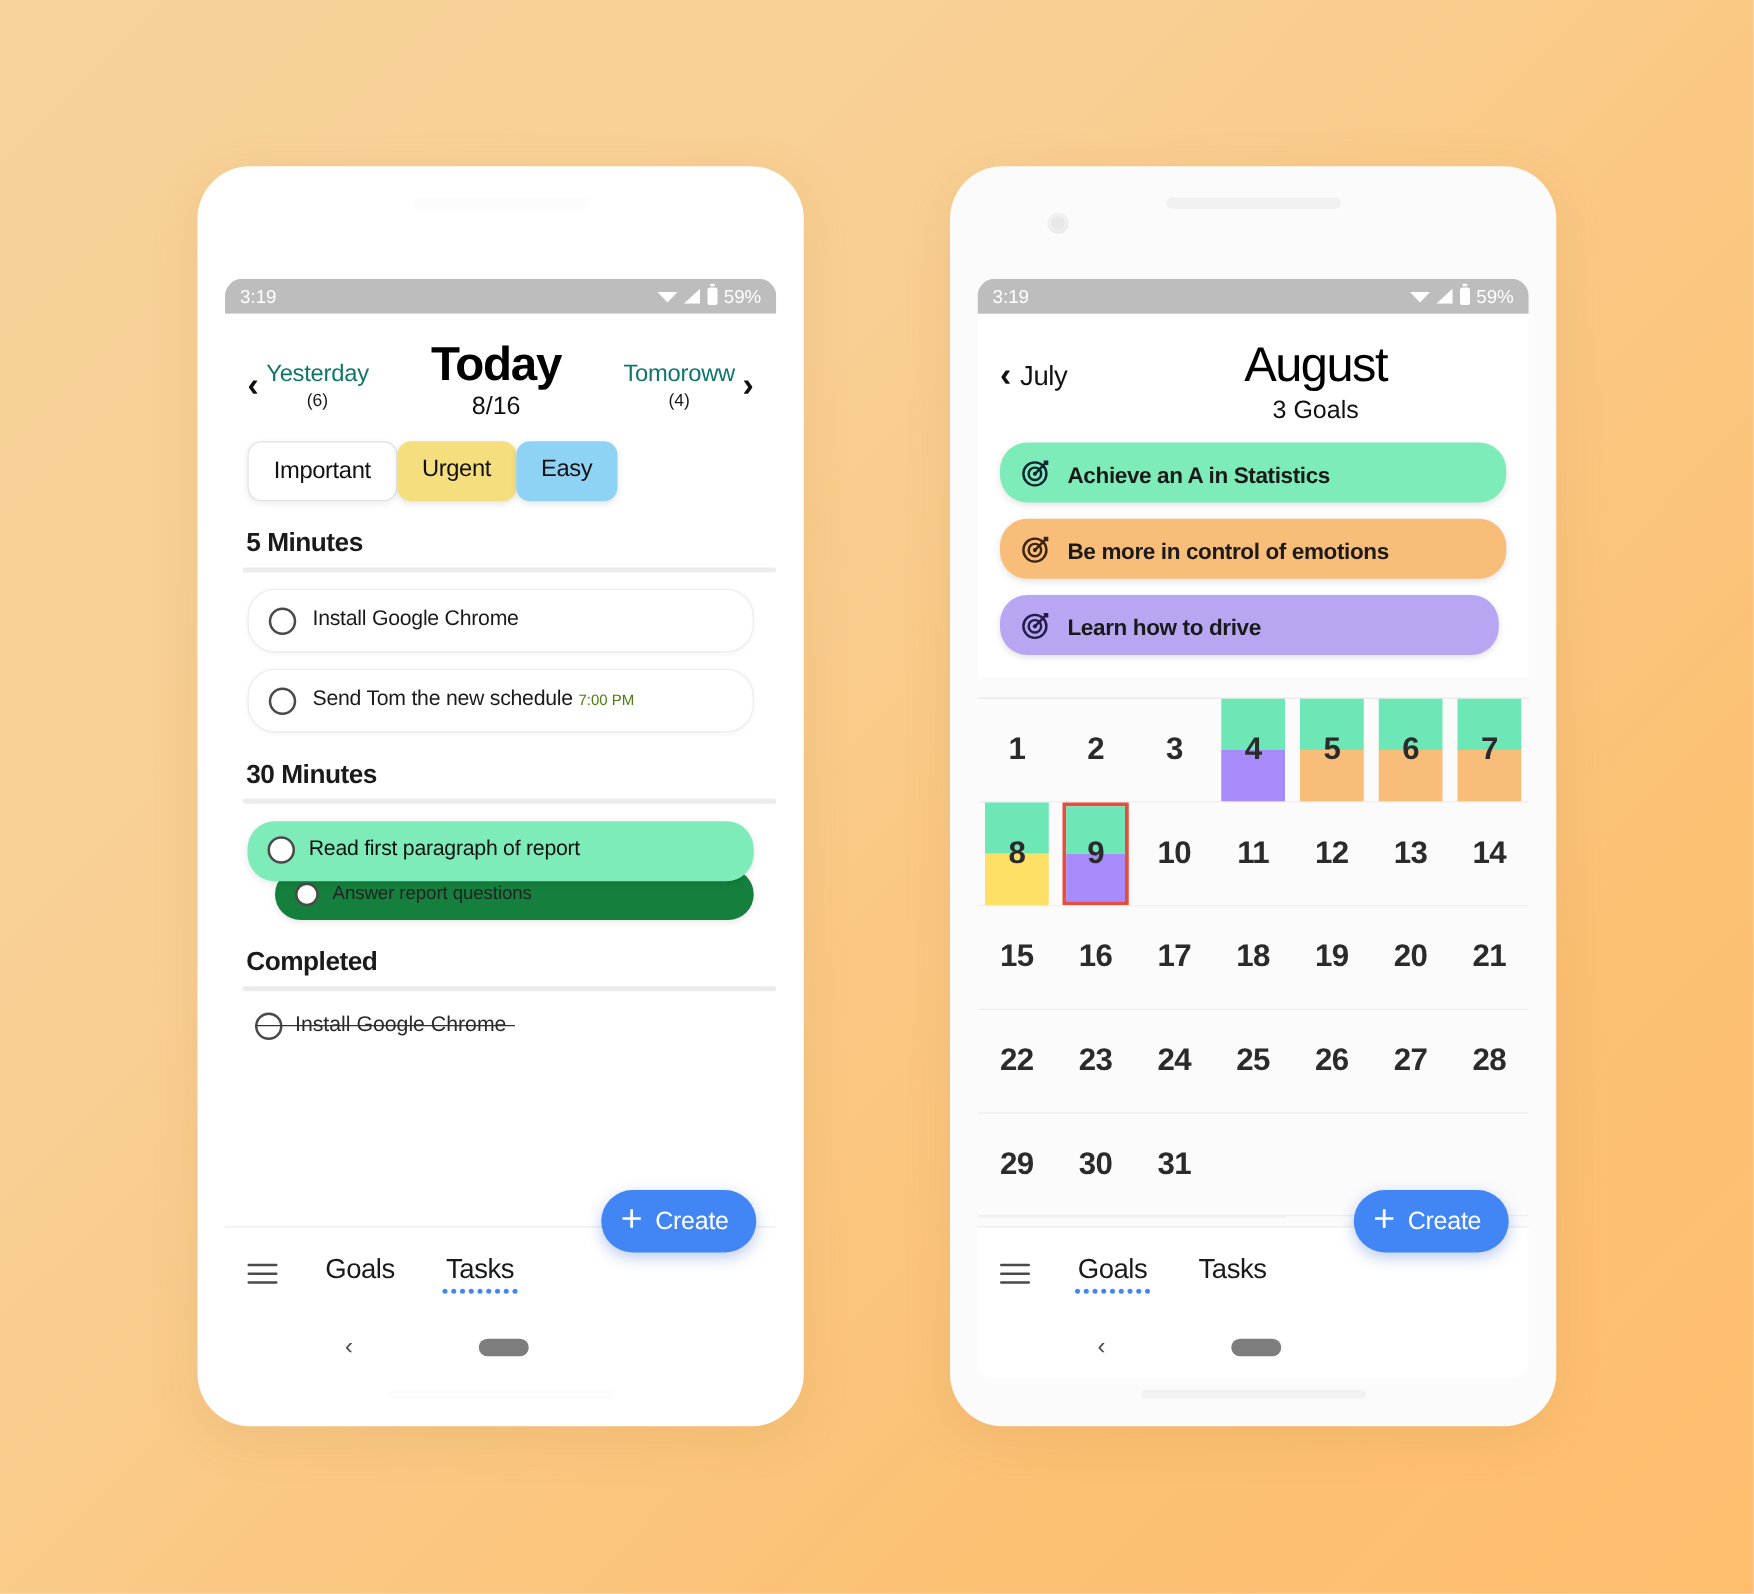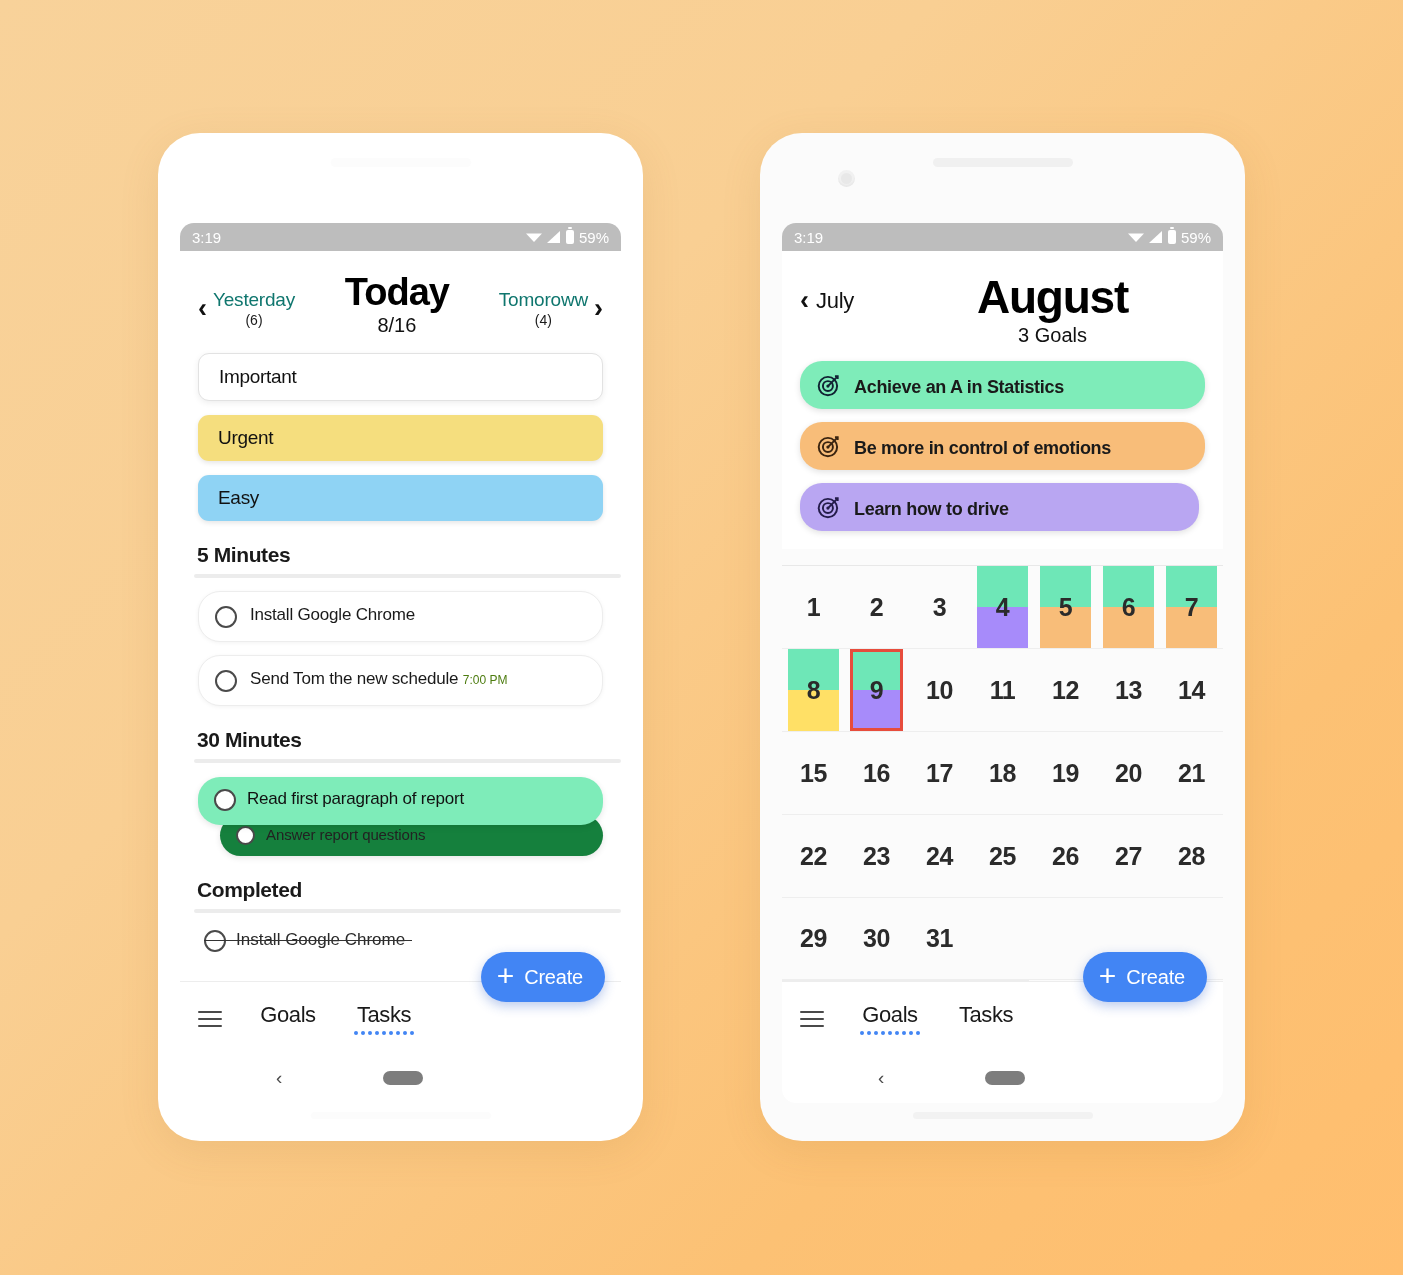--- a/index.html
+++ b/index.html
@@ -81,21 +81,21 @@
   }
   .daynav { display: flex; align-items: center; gap: 6px; padding-top: 16px; }
   .chev { font-size: 27px; font-weight: 700; color: #111; line-height: 1; }
   .daynav .lbl { display: flex; flex-direction: column; align-items: center; }
   .daynav .lbl .n { font-size: 19px; color: #0f766e; letter-spacing: -0.2px;}
   .daynav .lbl .c { font-size: 14px; color: #1a1a1a; margin-top: 1px;}
   .daytitle { display: flex; flex-direction: column; align-items: center; }
   .daytitle .t { font-size: 38px; font-weight: 700; color: #000; letter-spacing: -1px; line-height: 1.05;}
   .daytitle .d { font-size: 20px; color: #111; margin-top: 1px;}
 
-  .chips { display: flex; gap: 14px; padding: 16px 18px 0 18px; flex-direction: column; }
+  .chips { display: flex; padding: 16px 18px 0 18px; }
   .chip {
     border-radius: 11px; padding: 12px 20px;
     font-size: 19px; color: #111; letter-spacing: -0.3px;
     box-shadow: 0 2px 5px rgba(0,0,0,0.10);
   }
   .chip.white { background: #fff; border: 1px solid #e2e2e2; box-shadow: 0 2px 6px rgba(0,0,0,0.07); }
   .chip.yellow { background: #f5de7e; }
   .chip.blue  { background: #8fd3f4; }
 
   .sec-title { font-size: 21px; font-weight: 700; color: #1a1a1a; padding: 22px 0 7px 17px; letter-spacing: -0.4px;}
@@ -142,21 +142,21 @@
     position: absolute; left: 24px; top: 27px; height: 1.6px; background: #333; width: 208px;
   }
 
   
   .content2 { flex: 1; display: flex; flex-direction: column; overflow: hidden; }
   .ghdr { background:#fff; padding: 22px 18px 18px 18px; }
   .gnav { display: flex; align-items: flex-start; }
   .gnav .left { display: flex; align-items: center; gap: 7px; padding-top: 14px; width: 130px;}
   .gnav .left .m { font-size: 22px; color: #111; letter-spacing: -0.3px;}
   .gtitlewrap { flex: 1; display: flex; flex-direction: column; align-items: center; margin-left: -30px;}
-  .gtitle { font-size: 46px; font-weight: 700; color: #000; letter-spacing: -1.2px; line-height: 1.05;}
+  .gtitle { font-size: 39px; font-weight: 400; color: #000; letter-spacing: -1.2px; line-height: 1.05;}
   .gsub { font-size: 20px; color: #111; margin-top: 3px;}
 
   .goals { padding: 14px 18px 0 18px; display: flex; flex-direction: column; gap: 13px;}
   .goal {
     border-radius: 22px; padding: 11px 16px;
     display: flex; align-items: flex-end; gap: 12px;
     box-shadow: 0 2px 6px rgba(0,0,0,0.12);
   }
   .goal .gl { font-size: 18px; font-weight: 700; color: #1a1a1a; letter-spacing: -0.3px;}
   .goal.g1 { background: #7eecb9; width: 100%; }

